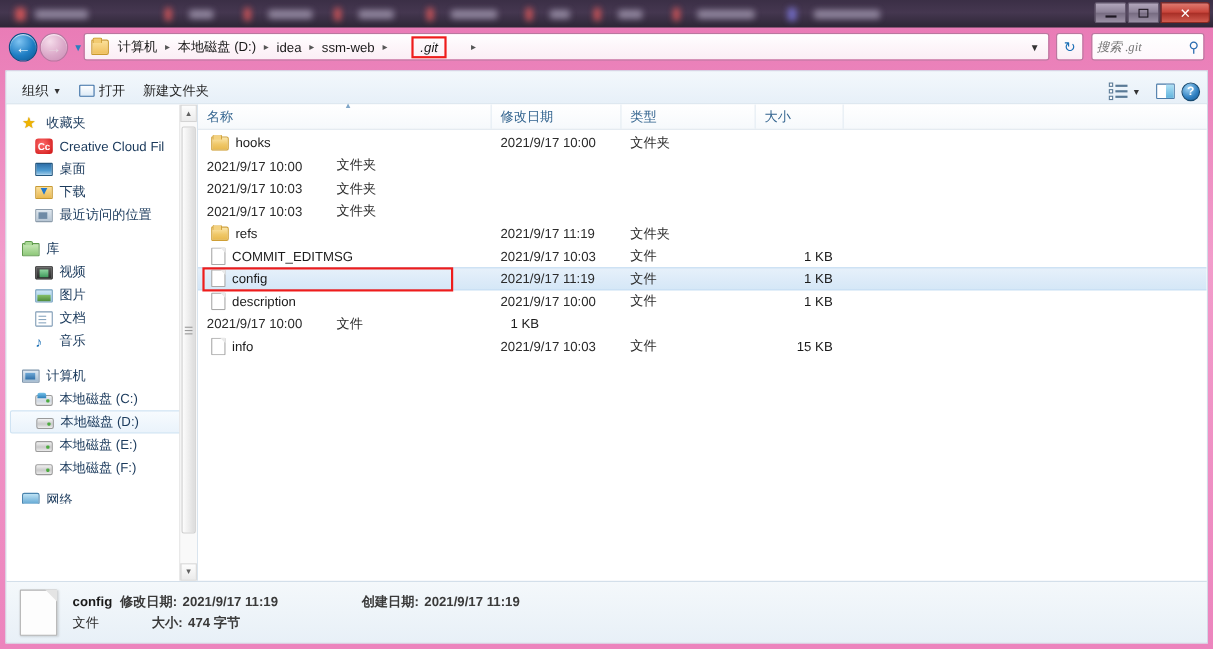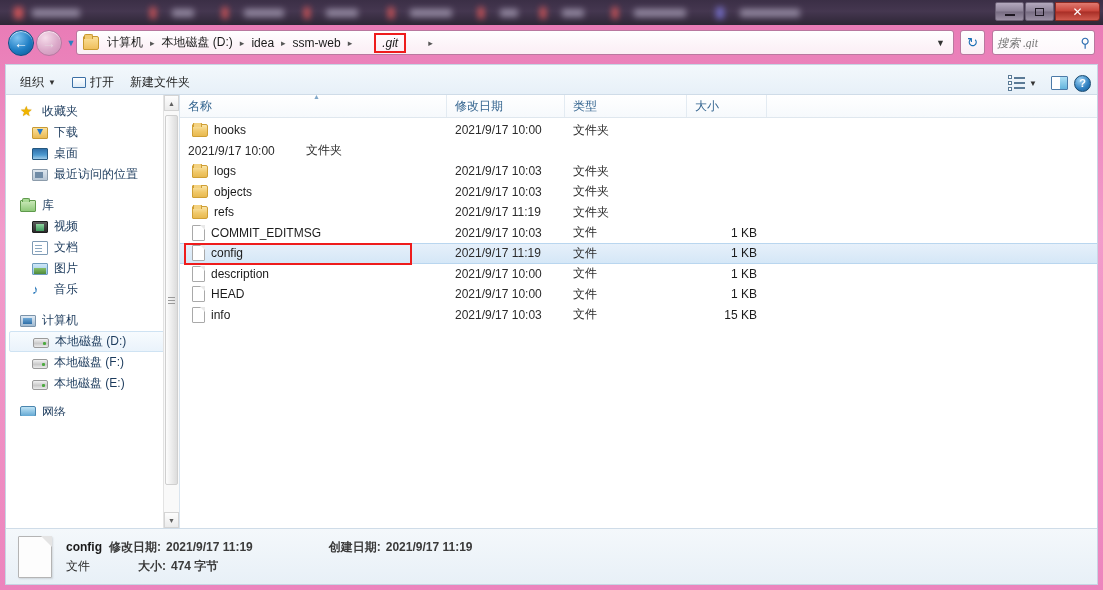--- a/index.html
+++ b/index.html
@@ -493,70 +493,78 @@
     <div id="body">
 
       <div id="navpane">
         <div id="navinner">
             <div class="navgroup">
               <div class="navrow header">
                 <span class="ni ni-star">★</span>
                 <span>收藏夹</span>
               </div>
               <div class="navrow child">
+                <span class="ni ni-cc">Cc</span>
+                <span>Creative Cloud Fil</span>
+              </div>
+              <div class="navrow child">
+                <span class="ni ni-desk"></span>
+                <span>桌面</span>
+              </div>
+              <div class="navrow child">
                 <span class="ni ni-dl"></span>
                 <span>下载</span>
-              </div>
-              <div class="navrow child">
-                <span class="ni ni-desk"></span>
-                <span>桌面</span>
               </div>
               <div class="navrow child">
                 <span class="ni ni-recent"></span>
                 <span>最近访问的位置</span>
               </div>
             </div>
             <div class="navgroup">
               <div class="navrow header">
                 <span class="ni ni-lib"></span>
                 <span>库</span>
               </div>
               <div class="navrow child">
                 <span class="ni ni-vid"></span>
                 <span>视频</span>
               </div>
               <div class="navrow child">
+                <span class="ni ni-pic"></span>
+                <span>图片</span>
+              </div>
+              <div class="navrow child">
                 <span class="ni ni-doc"></span>
                 <span>文档</span>
-              </div>
-              <div class="navrow child">
-                <span class="ni ni-pic"></span>
-                <span>图片</span>
               </div>
               <div class="navrow child">
                 <span class="ni ni-mus">♪</span>
                 <span>音乐</span>
               </div>
             </div>
             <div class="navgroup">
               <div class="navrow header">
                 <span class="ni ni-pc"></span>
                 <span>计算机</span>
               </div>
+              <div class="navrow child">
+                <span class="ni ni-hdd sys"></span>
+                <span>本地磁盘 (C:)</span>
+              </div>
               <div class="navrow child sel">
                 <span class="ni ni-hdd"></span>
                 <span>本地磁盘 (D:)</span>
               </div>
               <div class="navrow child">
                 <span class="ni ni-hdd"></span>
+                <span>本地磁盘 (E:)</span>
+              </div>
+              <div class="navrow child">
+                <span class="ni ni-hdd"></span>
                 <span>本地磁盘 (F:)</span>
-              </div>
-              <div class="navrow child">
-                <span class="ni ni-hdd"></span>
-                <span>本地磁盘 (E:)</span>
               </div>
             </div>
             <div class="navgroup">
               <div class="navrow header clipped">
                 <span class="ni ni-net"></span>
                 <span>网络</span>
               </div>
             </div>
           </div>
         <div id="navscroll">
@@ -599,33 +607,25 @@
               <div class="cell c-date">2021/9/17 10:00</div>
               <div class="cell c-type">文件夹</div>
               <div class="cell c-size"></div>
             </div>
             <div class="row">
               <div class="cell c-date">2021/9/17 10:00</div>
               <div class="cell c-type">文件夹</div>
               <div class="cell c-size"></div>
             </div>
             <div class="row">
-              <div class="cell c-name">
-                <span class="ficon-folder"></span>
-                <span>logs</span>
-              </div>
               <div class="cell c-date">2021/9/17 10:03</div>
               <div class="cell c-type">文件夹</div>
               <div class="cell c-size"></div>
             </div>
             <div class="row">
-              <div class="cell c-name">
-                <span class="ficon-folder"></span>
-                <span>objects</span>
-              </div>
               <div class="cell c-date">2021/9/17 10:03</div>
               <div class="cell c-type">文件夹</div>
               <div class="cell c-size"></div>
             </div>
             <div class="row">
               <div class="cell c-name">
                 <span class="ficon-folder"></span>
                 <span>refs</span>
               </div>
               <div class="cell c-date">2021/9/17 11:19</div>
@@ -654,24 +654,20 @@
             <div class="row">
               <div class="cell c-name">
                 <span class="ficon-file"></span>
                 <span>description</span>
               </div>
               <div class="cell c-date">2021/9/17 10:00</div>
               <div class="cell c-type">文件</div>
               <div class="cell c-size">1 KB</div>
             </div>
             <div class="row">
-              <div class="cell c-name">
-                <span class="ficon-file"></span>
-                <span>HEAD</span>
-              </div>
               <div class="cell c-date">2021/9/17 10:00</div>
               <div class="cell c-type">文件</div>
               <div class="cell c-size">1 KB</div>
             </div>
             <div class="row">
               <div class="cell c-name">
                 <span class="ficon-file"></span>
                 <span>info</span>
               </div>
               <div class="cell c-date">2021/9/17 10:03</div>

